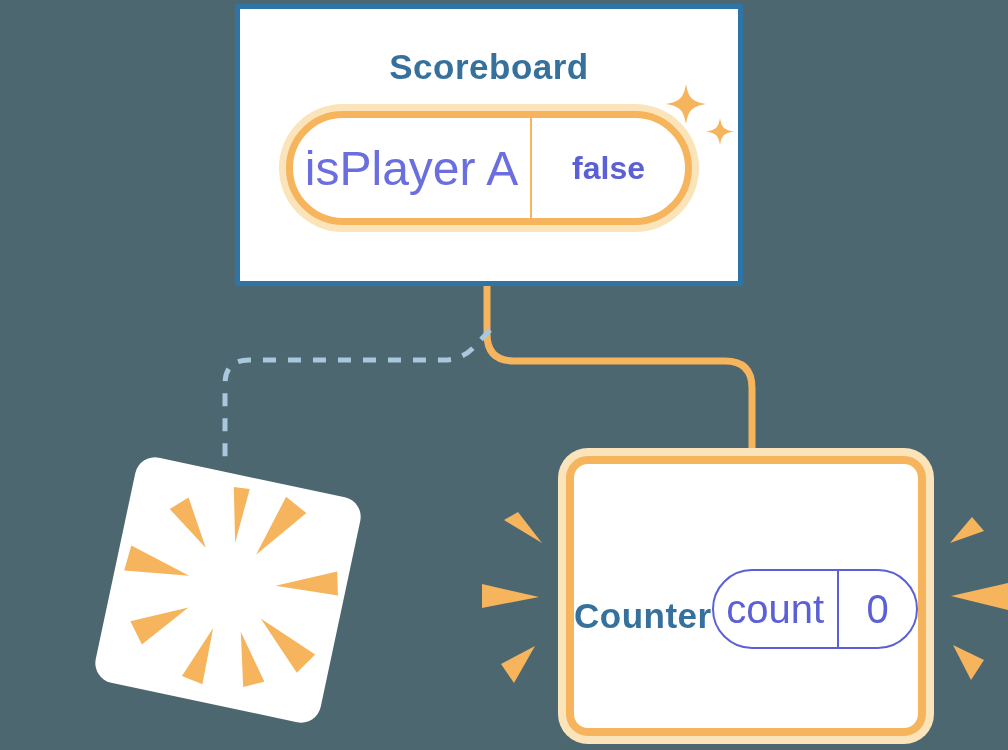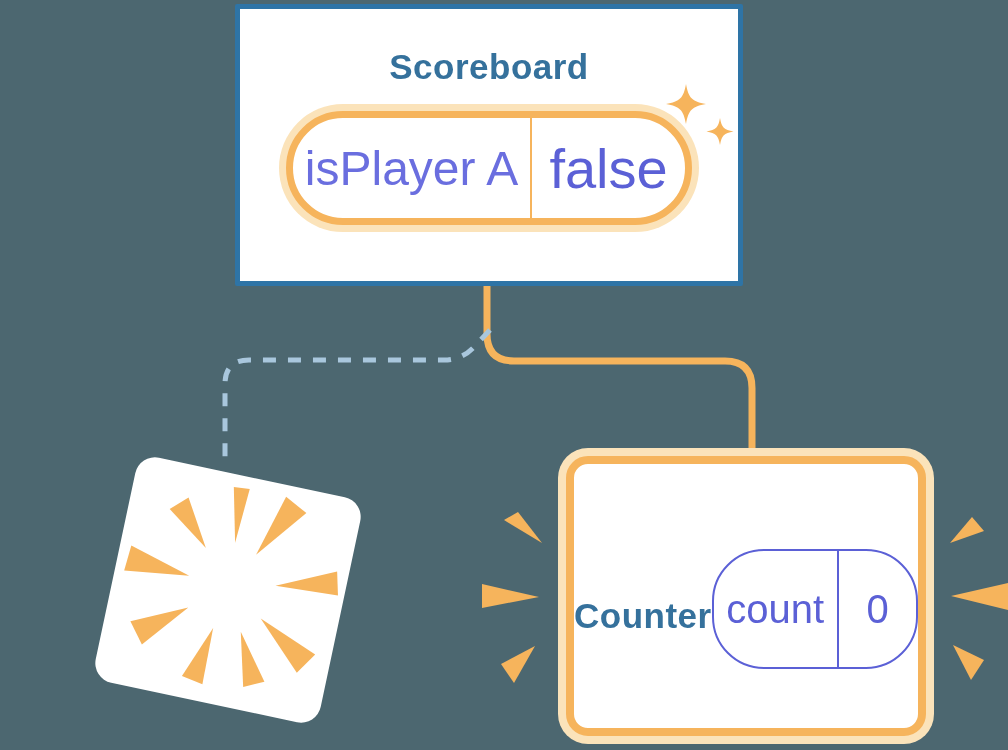--- a/index.html
+++ b/index.html
@@ -22,34 +22,34 @@
     color:var(--heading_teal,#35719C);
   }
   .state-pill{
     margin-top:24px;width:406px;height:114px;box-sizing:border-box;
     background:#fff;border:7px solid var(--orange,#F6B45C);
     box-shadow:0 0 0 7px var(--orange_light,#FBE3BA);
     border-radius:60px;display:flex;align-items:stretch;overflow:hidden;
   }
   .pill-cell{display:flex;align-items:center;justify-content:center;}
   .pill-key{flex:1.55;font-size:48px;color:var(--purple_label,#6A6EDF);}
-  .pill-val{flex:1;font-size:56px;font-weight:400;color:var(--purple,#5B60D6);}
+  .pill-val{flex:1;font-size:32px;font-weight:700;color:var(--purple,#5B60D6);}
   .pill-divider-orange{width:2px;background:var(--orange,#F6B45C);}
 
   
   .counter-card{
     position:absolute;left:566px;top:456px;width:360px;height:280px;
     background:#fff;border:8px solid var(--orange,#F6B45C);
     box-shadow:0 0 0 8px var(--orange_light,#FBE3BA);
     border-radius:22px;box-sizing:border-box;
     display:flex;flex-direction:row;align-items:center;
   }
   .counter-card .card-title{margin-top:40px;}
   .count-pill{
-    margin-top:26px;width:266px;height:120px;box-sizing:border-box;
+    margin-top:26px;width:266px;height:80px;box-sizing:border-box;
     background:#fff;border:2.5px solid var(--purple,#5B60D6);
     border-radius:52px;display:flex;align-items:stretch;overflow:hidden;
   }
   .count-pill .pill-key{flex:1.6;font-size:40px;font-weight:400;color:var(--purple,#5B60D6);}
   .count-pill .pill-val{flex:1;font-size:40px;font-weight:400;color:var(--purple,#5B60D6);}
   .pill-divider-purple{width:2.5px;background:var(--purple,#5B60D6);}
 
   
   .poof-card{
     position:absolute;left:113px;top:475px;width:230px;height:230px;

